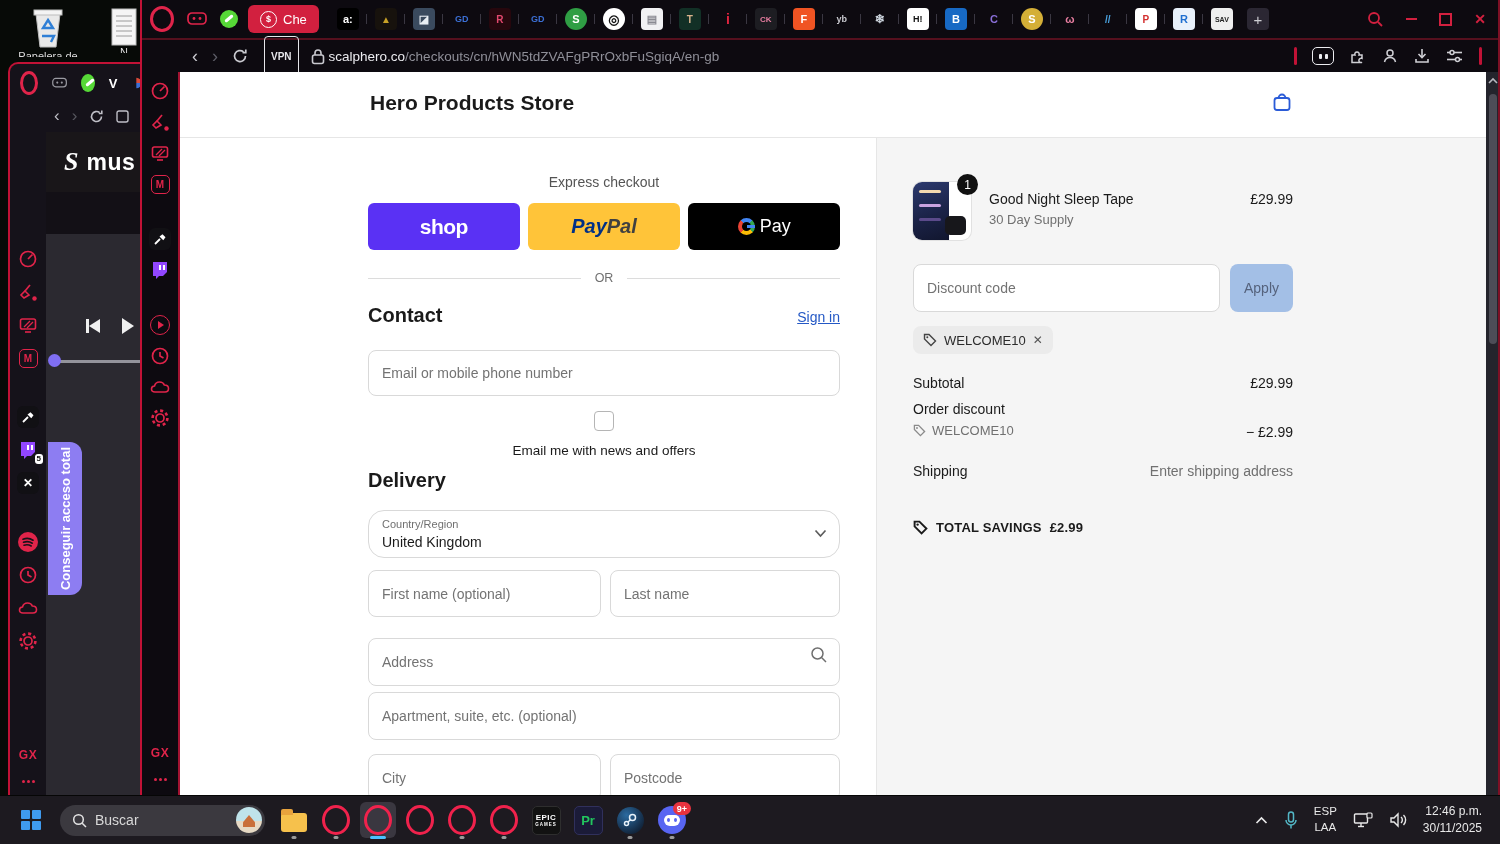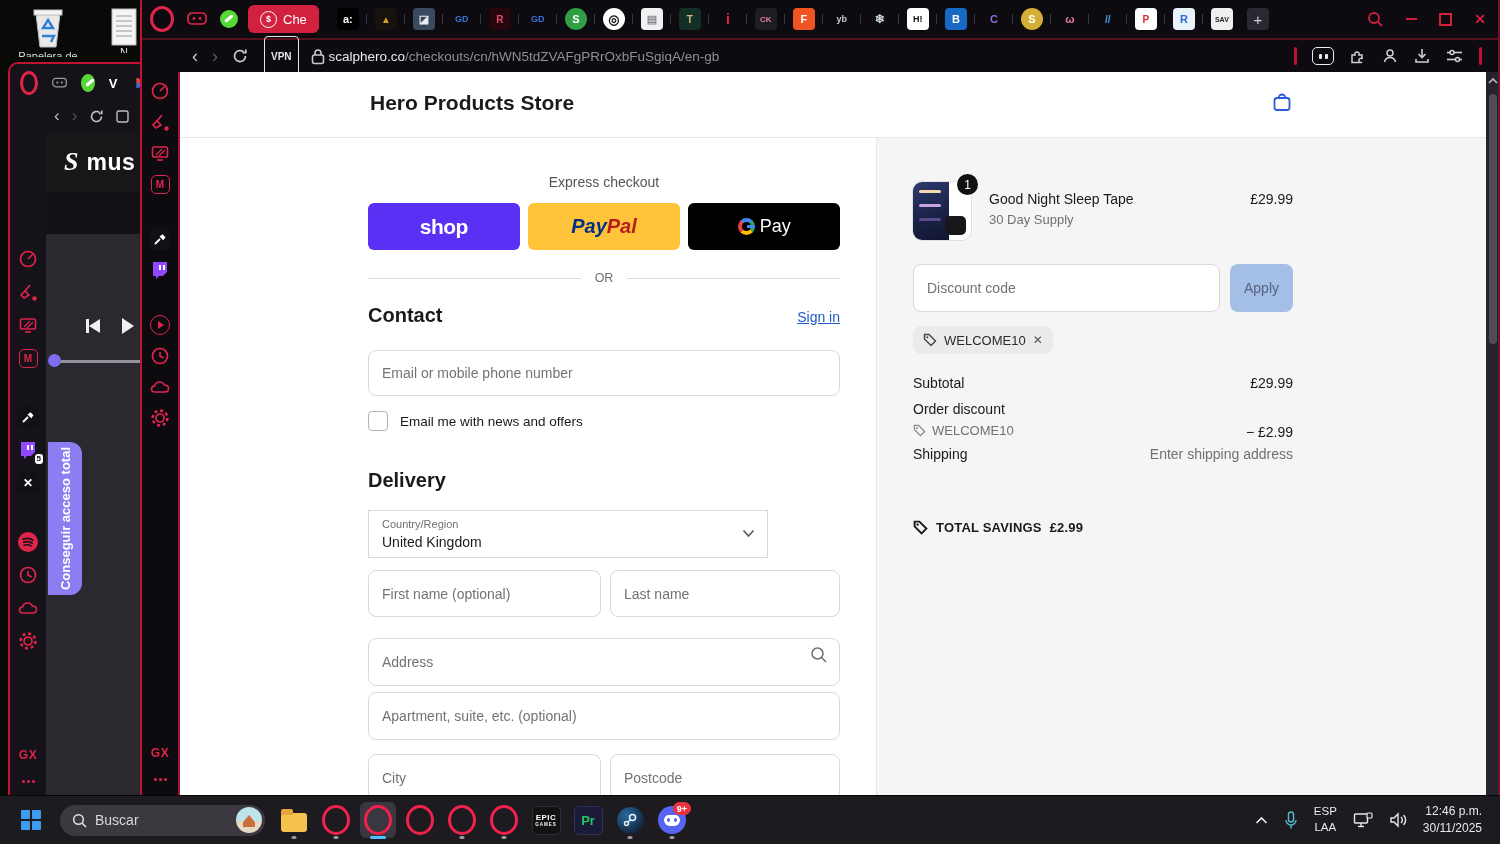--- a/index.html
+++ b/index.html
@@ -92,38 +92,38 @@
   #cart-btn{position:absolute;left:1090px;top:18px;cursor:pointer;}
   #page-body{position:absolute;left:0;top:66px;width:100%;height:657px;overflow:hidden;}
   #left-col{position:absolute;left:0;top:0;width:696px;height:100%;background:#fff;}
   #right-col{position:absolute;left:696px;top:0;width:610px;height:100%;background:#f5f5f5;border-left:1px solid #e6e6e6;box-sizing:border-box;}
   .col{position:absolute;left:188px;width:472px;}
   .exlabel{top:36px;width:472px;text-align:center;font-size:14px;color:#545454;}
   .exbtns{top:65px;display:flex;gap:8px;}
   .exbtn{height:47px;border-radius:6px;display:flex;align-items:center;justify-content:center;cursor:pointer;border:none;}
   .shopbtn{width:152px;background:#5a31f4;color:#fff;font-size:21px;font-weight:bold;letter-spacing:-.5px;}
   .ppbtn{width:153px;background:#ffc439;font-size:20px;font-style:italic;font-weight:bold;}
-  .ppbtn .p1{color:#003087;} .ppbtn .p2{color:#b91c1c;}
+  .ppbtn .p1{color:#003087;} .ppbtn .p2{color:#404040;}
   .gpbtn{width:152px;background:#000;color:#fff;font-size:18px;gap:5px;}
   .gg{position:relative;width:17px;height:17px;border-radius:50%;
      background:conic-gradient(from -40deg,#4285F4 0 80deg,#34A853 80deg 170deg,#FBBC05 170deg 260deg,#EA4335 260deg 360deg);}
   .gg::before{content:"";position:absolute;left:4px;top:4px;width:9px;height:9px;border-radius:50%;background:#000;}
   .gg::after{content:"";position:absolute;right:0px;top:7px;width:8px;height:3.4px;background:#4285F4;}
   .ordiv{top:133px;display:flex;align-items:center;gap:14px;color:#707070;font-size:12.5px;}
   .ordiv i{flex:1;height:1px;background:#dcdcdc;}
   .h2row{display:flex;align-items:baseline;justify-content:space-between;}
   .h2{font-size:20px;font-weight:bold;color:#1a1a1a;}
   a.signin{font-size:14px;color:#2458c5;text-decoration:underline;cursor:pointer;}
   .inp{border:1px solid #d9d9d9;border-radius:8px;background:#fff;font-size:14px;color:#15803d;
     padding:0 13px;box-sizing:border-box;font-family:"Liberation Sans",sans-serif;outline:none;position:absolute;}
   .inp::placeholder{color:#737373;}
-  .chkrow{top:273px;display:flex;align-items:center;gap:12px;}
+  .chkrow{top:273px;display:flex;align-items:center;gap:12px;flex-direction:column;}
   .chk{width:18px;height:18px;border:1.6px solid #b5b5b5;border-radius:4px;background:#fff;cursor:pointer;}
   .chklabel{font-size:13.5px;color:#1a1a1a;}
-  .selbox{top:372px;height:48px;width:400px;border:1px solid #d9d9d9;border-radius:0;background:#fff;cursor:pointer;box-sizing:border-box;}
+  .selbox{top:372px;height:48px;width:472px;border:1px solid #d9d9d9;border-radius:16px;background:#fff;cursor:pointer;box-sizing:border-box;}
   .sel-lab{position:absolute;left:13px;top:7px;font-size:11px;color:#707070;}
   .sel-val{position:absolute;left:13px;top:23px;font-size:14px;color:#1a1a1a;}
   .sel-chv{position:absolute;right:12px;top:18px;}
   .ficon{position:absolute;pointer-events:none;}
 
   
   .sumrow{position:absolute;left:36px;width:380px;display:flex;justify-content:space-between;align-items:baseline;}
   .s14{font-size:14px;color:#1a1a1a;} .g13{font-size:13px;color:#707070;} .g14{font-size:14px;color:#707070;}
   #thumb{position:absolute;left:36px;top:44px;width:58px;height:58px;border-radius:9px;background:#fff;
     box-shadow:0 0 0 1px rgba(0,0,0,.08);overflow:hidden;}
@@ -608,21 +608,21 @@
           <div class="sumrow" style="top:285px;">
             <span style="display:flex;align-items:center;gap:6px;">
               <svg width="13" height="13" viewBox="0 0 14 14">
                 <path d="M1.5 6 V1.5 H6 L12.5 8 L8 12.5 Z" fill="none" stroke="#8a8a8a" stroke-width="1.4"></path>
                   <circle cx="4.3" cy="4.3" r="1" fill="#8a8a8a"></circle>
               </svg>
               <span class="g13">WELCOME10</span>
             </span>
             <span class="s14">− £2.99</span>
           </div>
-          <div class="sumrow" style="top:308px;">
+          <div class="sumrow" style="top:325px;">
             <span class="s14">Shipping</span>
             <span class="g14">Enter shipping address</span>
           </div>
           <div class="savrow">
             <svg width="15" height="15" viewBox="0 0 14 14">
               <path d="M1.5 6 V1.5 H6 L12.5 8 L8 12.5 Z" fill="none" stroke="#1a1a1a" stroke-width="1.8"></path>
                 <circle cx="4.3" cy="4.3" r="1.1" fill="#1a1a1a"></circle>
             </svg>
             <b>TOTAL SAVINGS</b>
             <b>£2.99</b>

